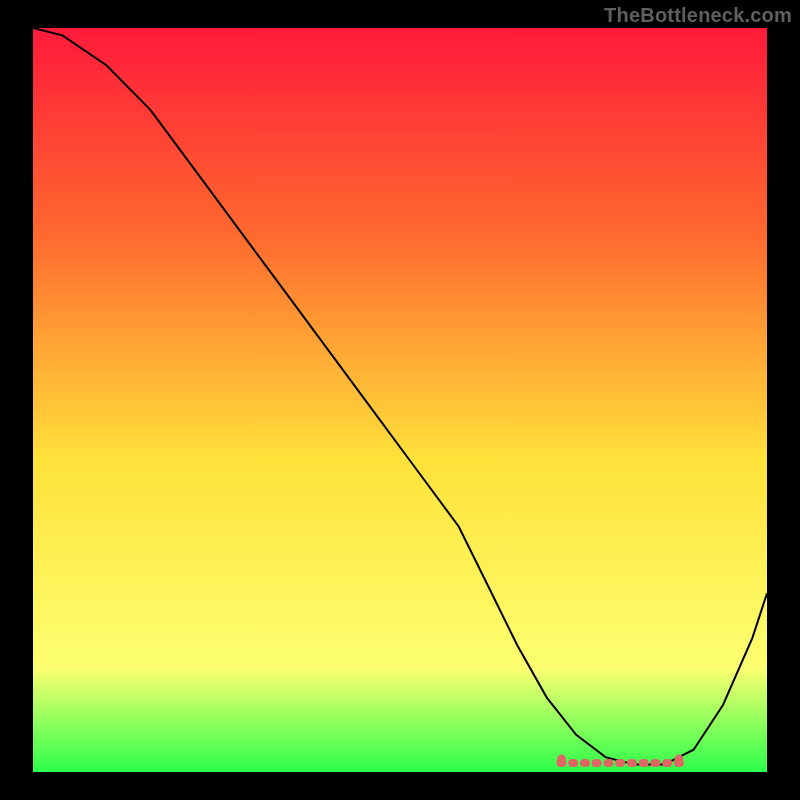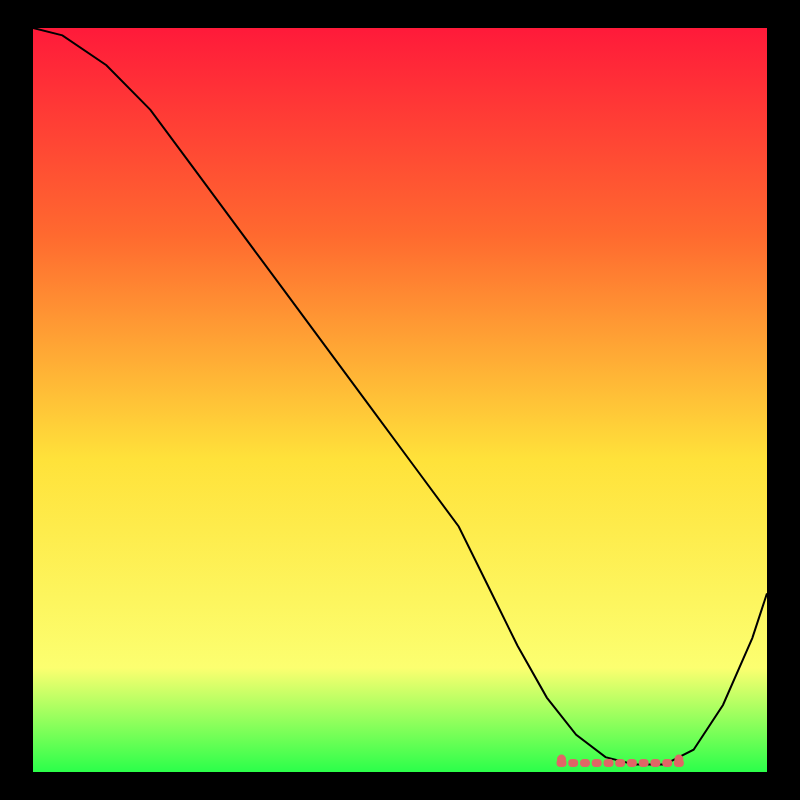--- a/index.html
+++ b/index.html
@@ -38,20 +38,21 @@
     display: block;
     width: 734px;
     height: 744px;
   }
 </style>
 </head>
 <body>
 
 <div class="stage">
 
+  <div class="watermark">TheBottleneck.com</div>
 
   <div class="plot">
     <svg id="svg-plot" viewBox="0 0 734 744">
       <defs>
         <linearGradient id="bg-grad" x1="0" y1="0" x2="0" y2="1">
           <stop id="g0" offset="0%" stop-color="#ff1a3a"></stop>
           <stop id="g1" offset="28%" stop-color="#ff6a2f"></stop>
           <stop id="g2" offset="58%" stop-color="#ffe23a"></stop>
           <stop id="g3" offset="86%" stop-color="#fcff70"></stop>
           <stop id="g4" offset="100%" stop-color="#2bff4a"></stop>

